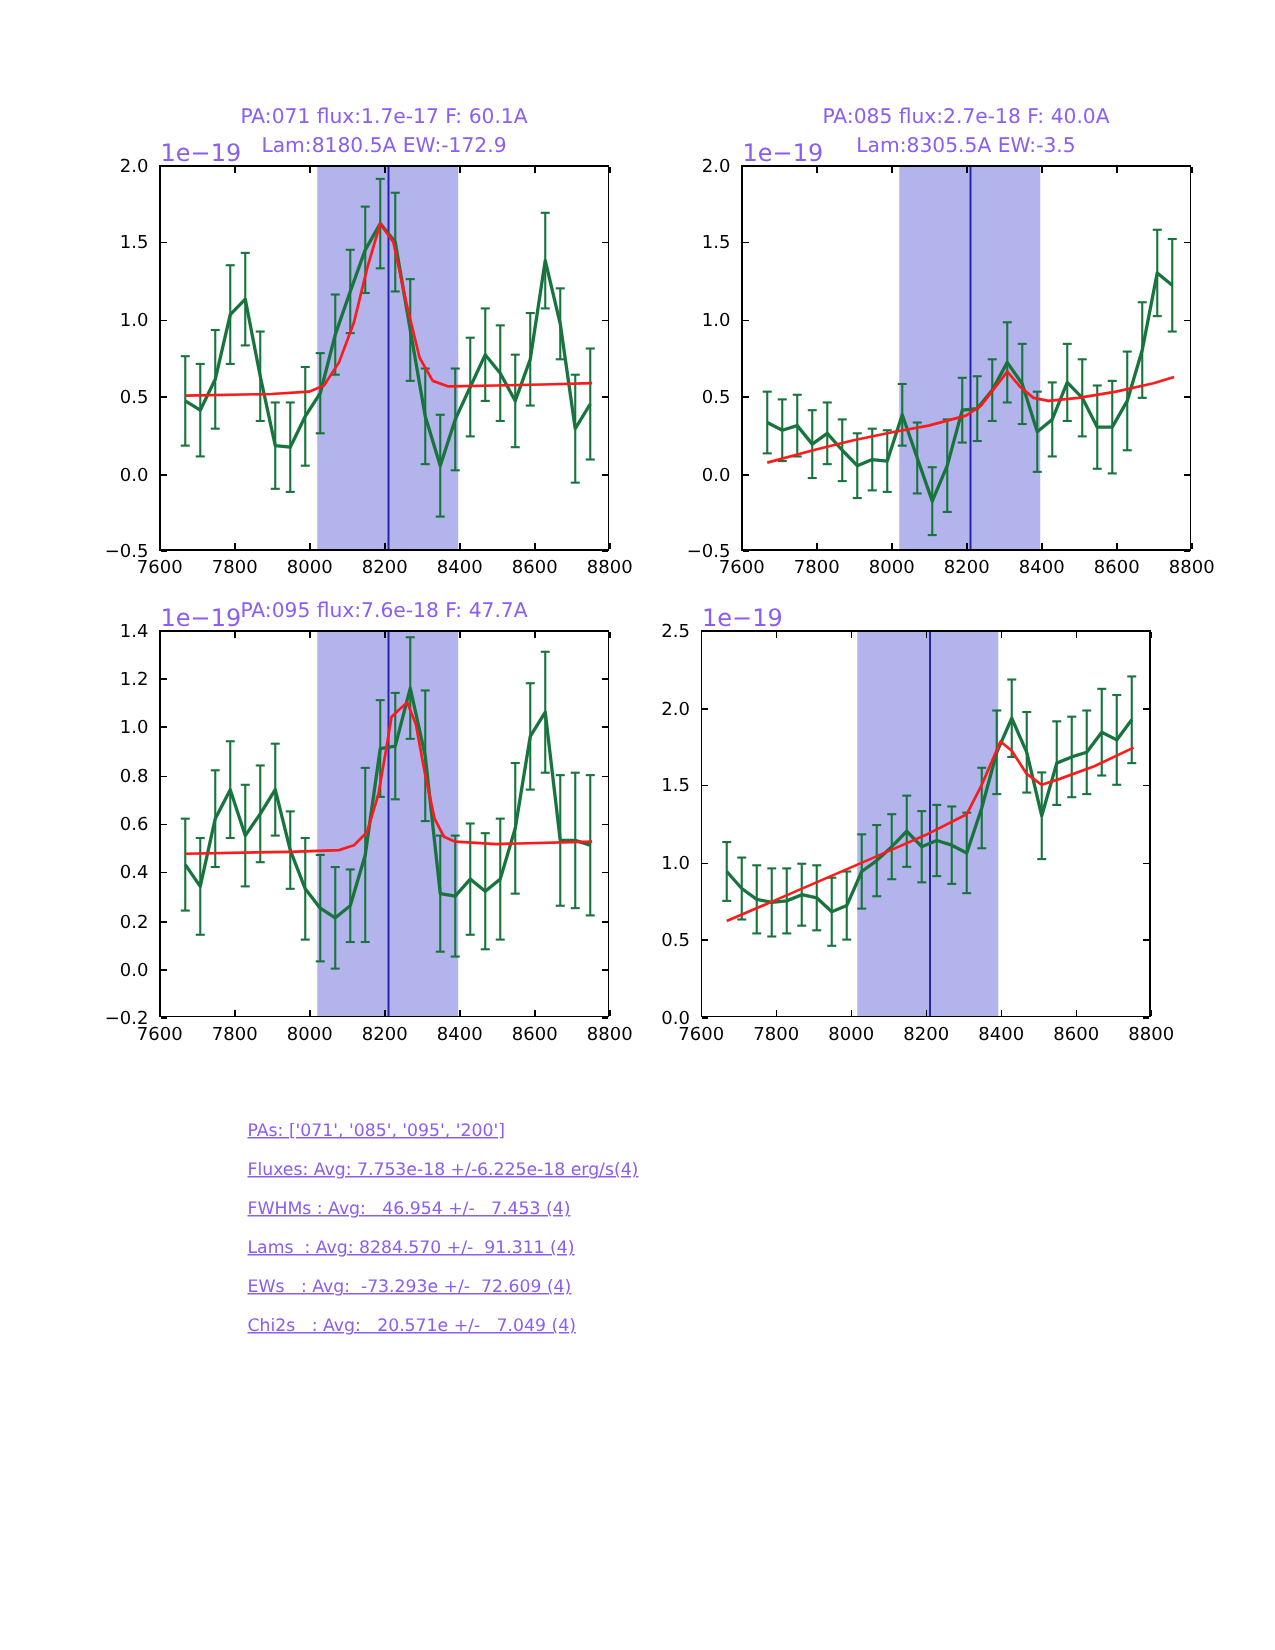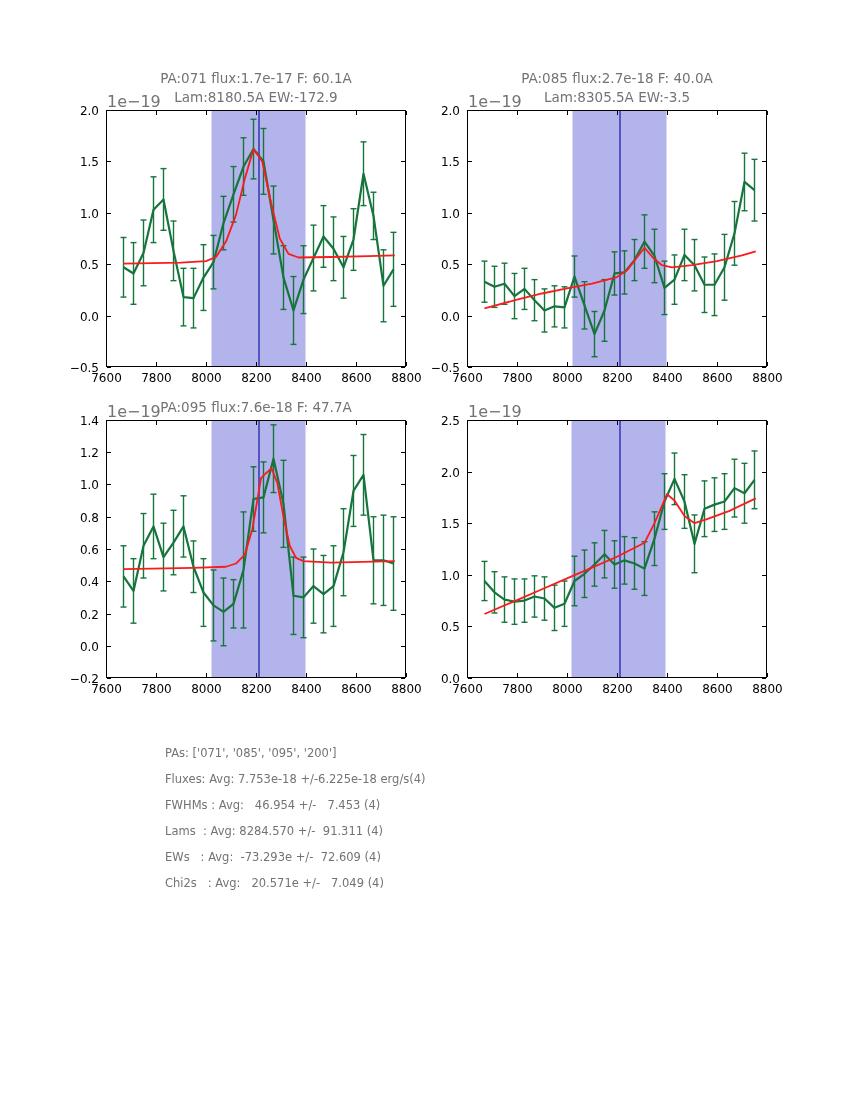--- a/index.html
+++ b/index.html
@@ -1,24 +1,24 @@
 <!DOCTYPE html>
 <html><head>
 <meta charset="utf-8">
 <style>
   html,body{margin:0;padding:0;background:#fff;}
   #figure{position:relative;width:850px;height:1100px;background:#fff;overflow:hidden;
-          font-family:"DejaVu Sans",sans-serif;color:#737373;}
+          font-family:"DejaVu Sans",sans-serif;color:#8b5cf6;}
   .subplot{position:absolute;}
   .subplot svg.plot{position:absolute;left:0;top:0;overflow:visible;display:block;}
   .sp-title{position:absolute;left:-60px;right:-60px;bottom:100%;margin-bottom:3px;
             text-align:center;font-size:13.5px;line-height:19px;white-space:nowrap;}
   .y-offset{position:absolute;left:1px;bottom:100%;margin-bottom:2px;font-size:16px;line-height:12px;}
   svg text{font-family:"DejaVu Sans",sans-serif;fill:#000;}
-  #summary{position:absolute;left:165px;top:740px;font-size:11.5px;line-height:26px;}
+  #summary{position:absolute;left:165px;top:740px;font-size:11.5px;line-height:26px;text-decoration:underline;}
   #summary .sline{white-space:pre;}
 </style>
 </head>
 <body>
 
 <div id="figure">
 
   <div class="subplot" style="left:106px;top:110px;width:300px;height:257px">
     <div class="sp-title">
       <div>PA:071 flux:1.7e-17 F: 60.1A</div>
@@ -150,21 +150,21 @@
         <text x="-7" y="107.5" text-anchor="end" font-size="12">1.0</text>
         <line x1="1" x2="5" y1="51.5" y2="51.5" stroke="#000000" shape-rendering="crispEdges"></line>
         <line x1="299" x2="295" y1="51.5" y2="51.5" stroke="#000000" shape-rendering="crispEdges"></line>
         <text x="-7" y="55.5" text-anchor="end" font-size="12">1.5</text>
         <line x1="1" x2="5" y1="0.5" y2="0.5" stroke="#000000" shape-rendering="crispEdges"></line>
         <line x1="299" x2="295" y1="0.5" y2="0.5" stroke="#000000" shape-rendering="crispEdges"></line>
         <text x="-7" y="4.5" text-anchor="end" font-size="12">2.0</text>
       </svg>
   </div>
 
-  <div class="subplot" style="left:467px;top:110px;width:300px;height:257px">
+  <div class="subplot" style="left:494px;top:110px;width:300px;height:257px">
     <div class="sp-title">
       <div>PA:085 flux:2.7e-18 F: 40.0A</div>
       <div>Lam:8305.5A EW:-3.5</div>
     </div>
     <div class="y-offset">1e−19</div>
     <svg class="plot" width="300" height="257">
         <rect x="105.5" y="0" width="94" height="257" fill="#b4b4ec"></rect>
         <line x1="153" x2="153" y1="0" y2="257" stroke="#2222aa" stroke-width="1.3"></line>
         <line x1="17.5" x2="17.5" y1="192.236" y2="151.11599999999999" stroke="#16743c" stroke-width="1.4"></line>
         <line x1="14.5" x2="20.5" y1="192.236" y2="192.236" stroke="#16743c" stroke-width="1.4"></line>

